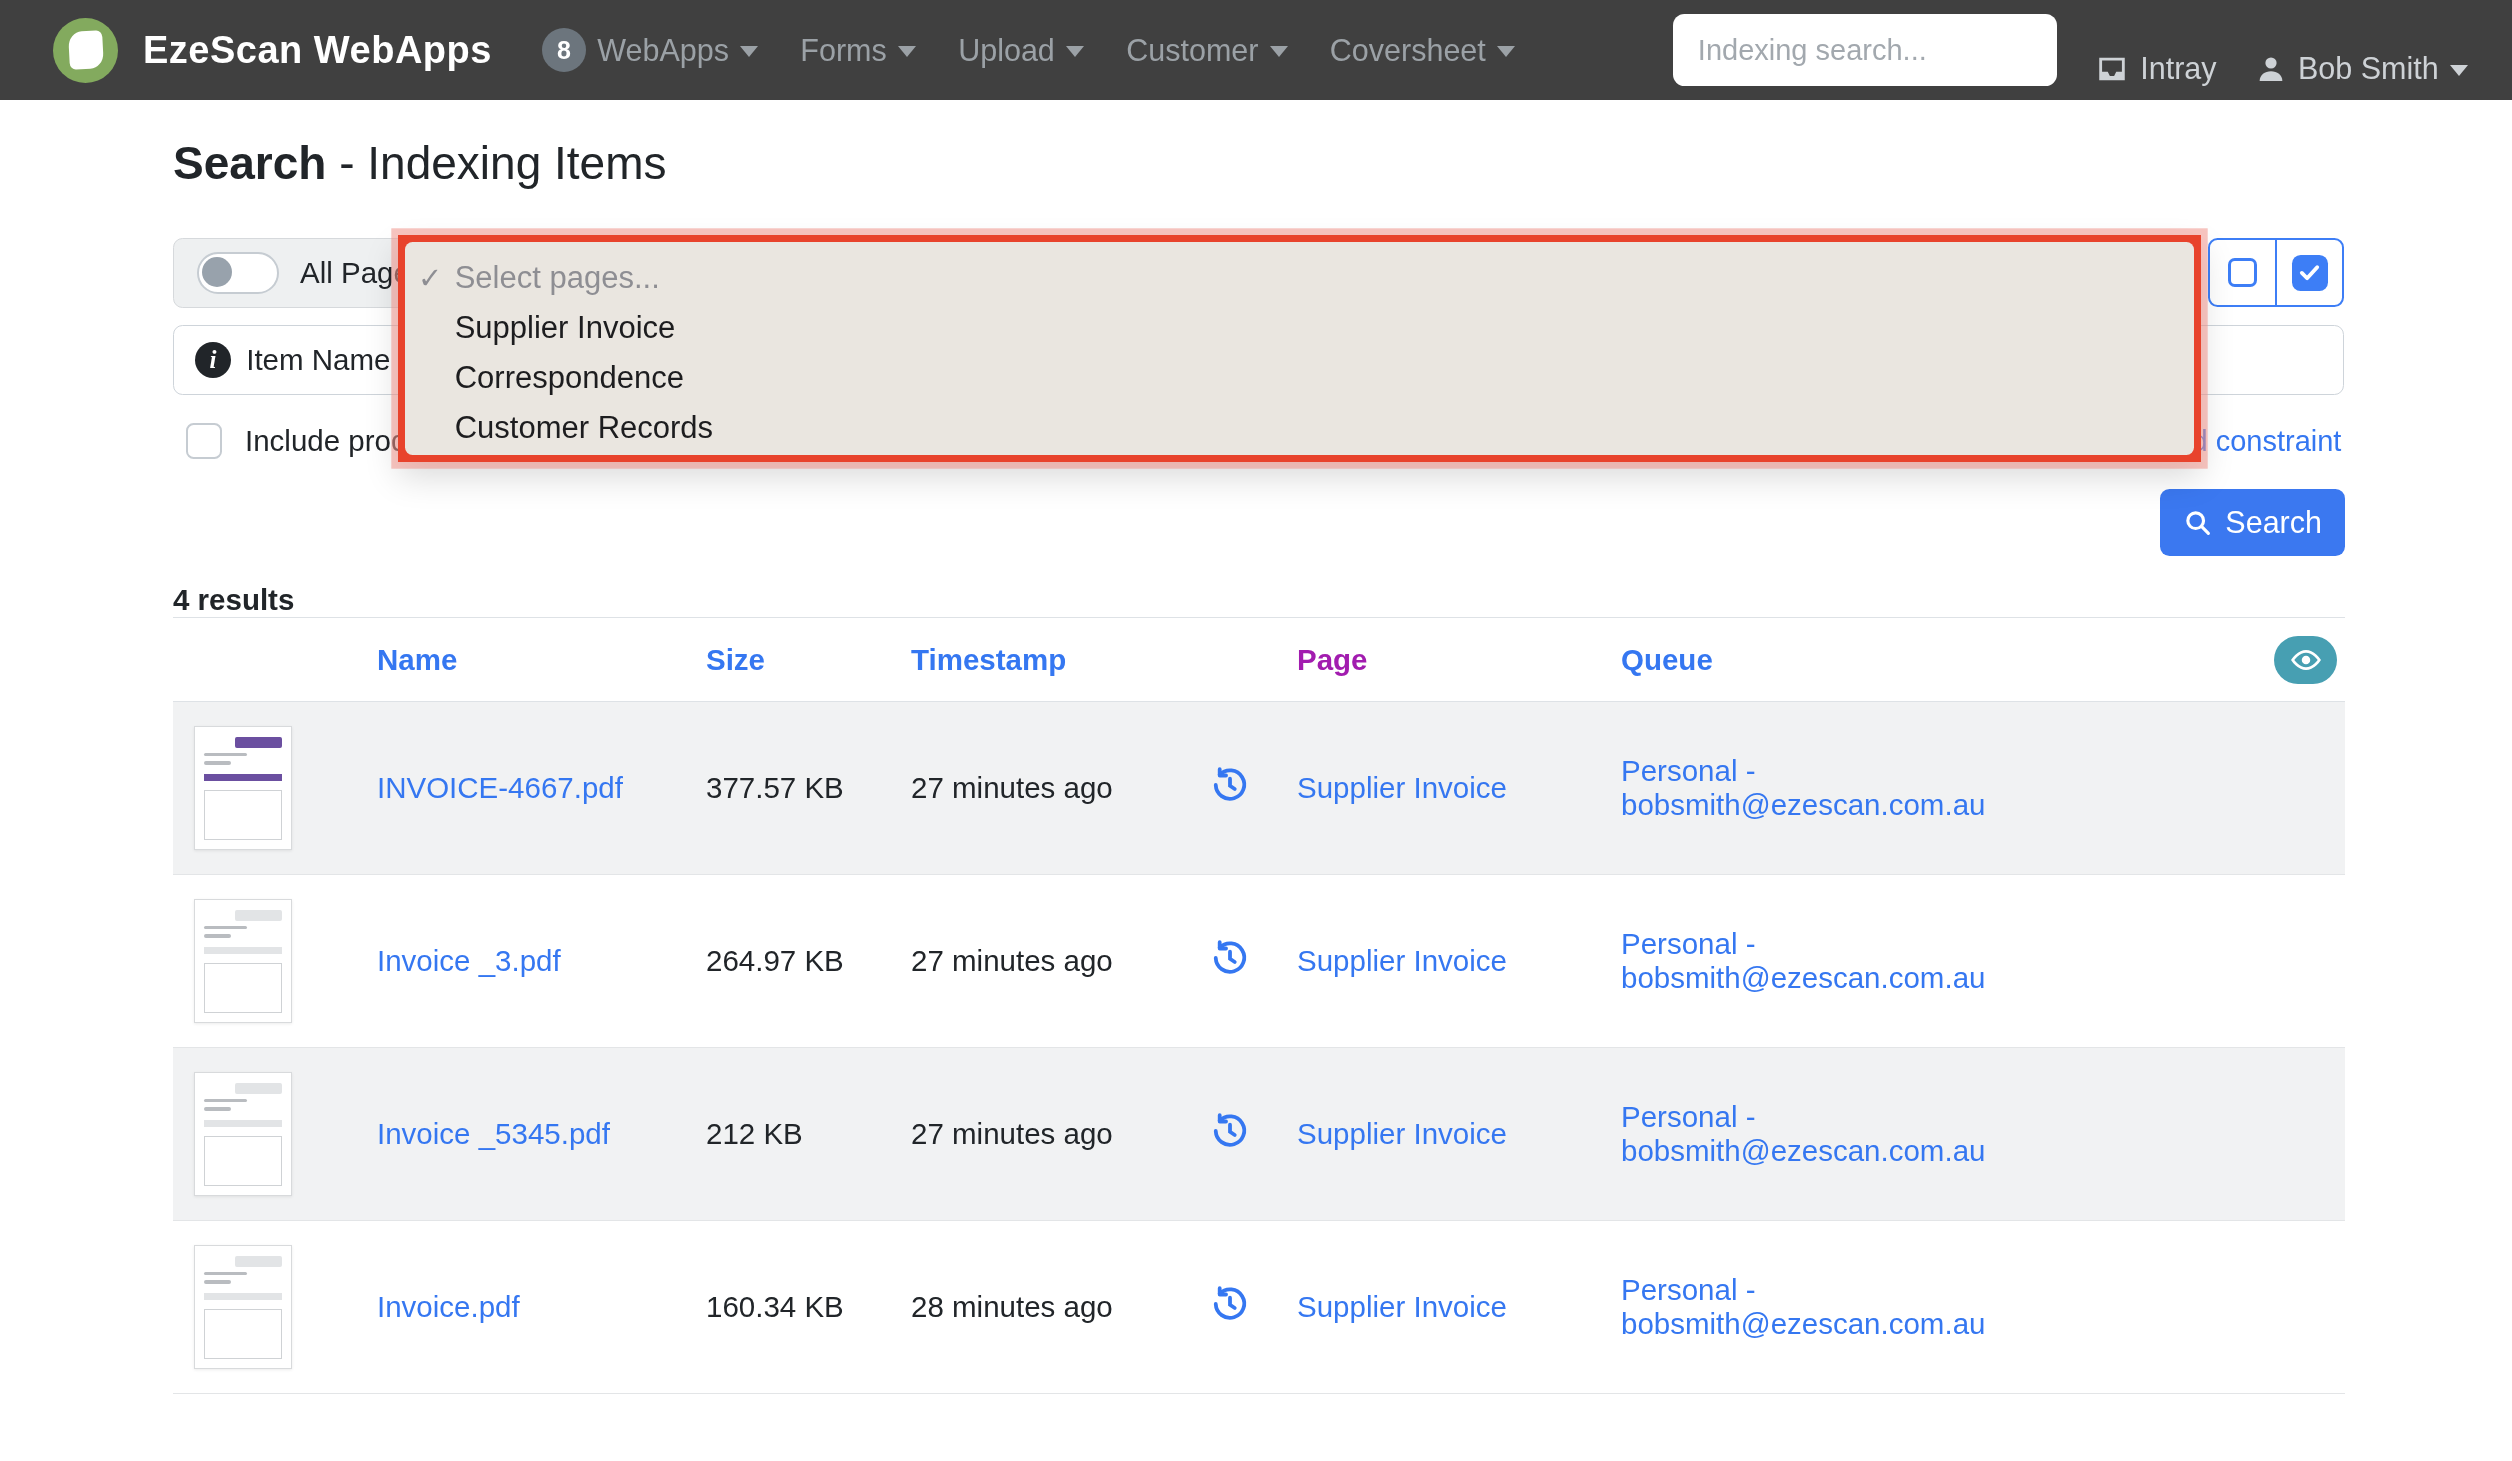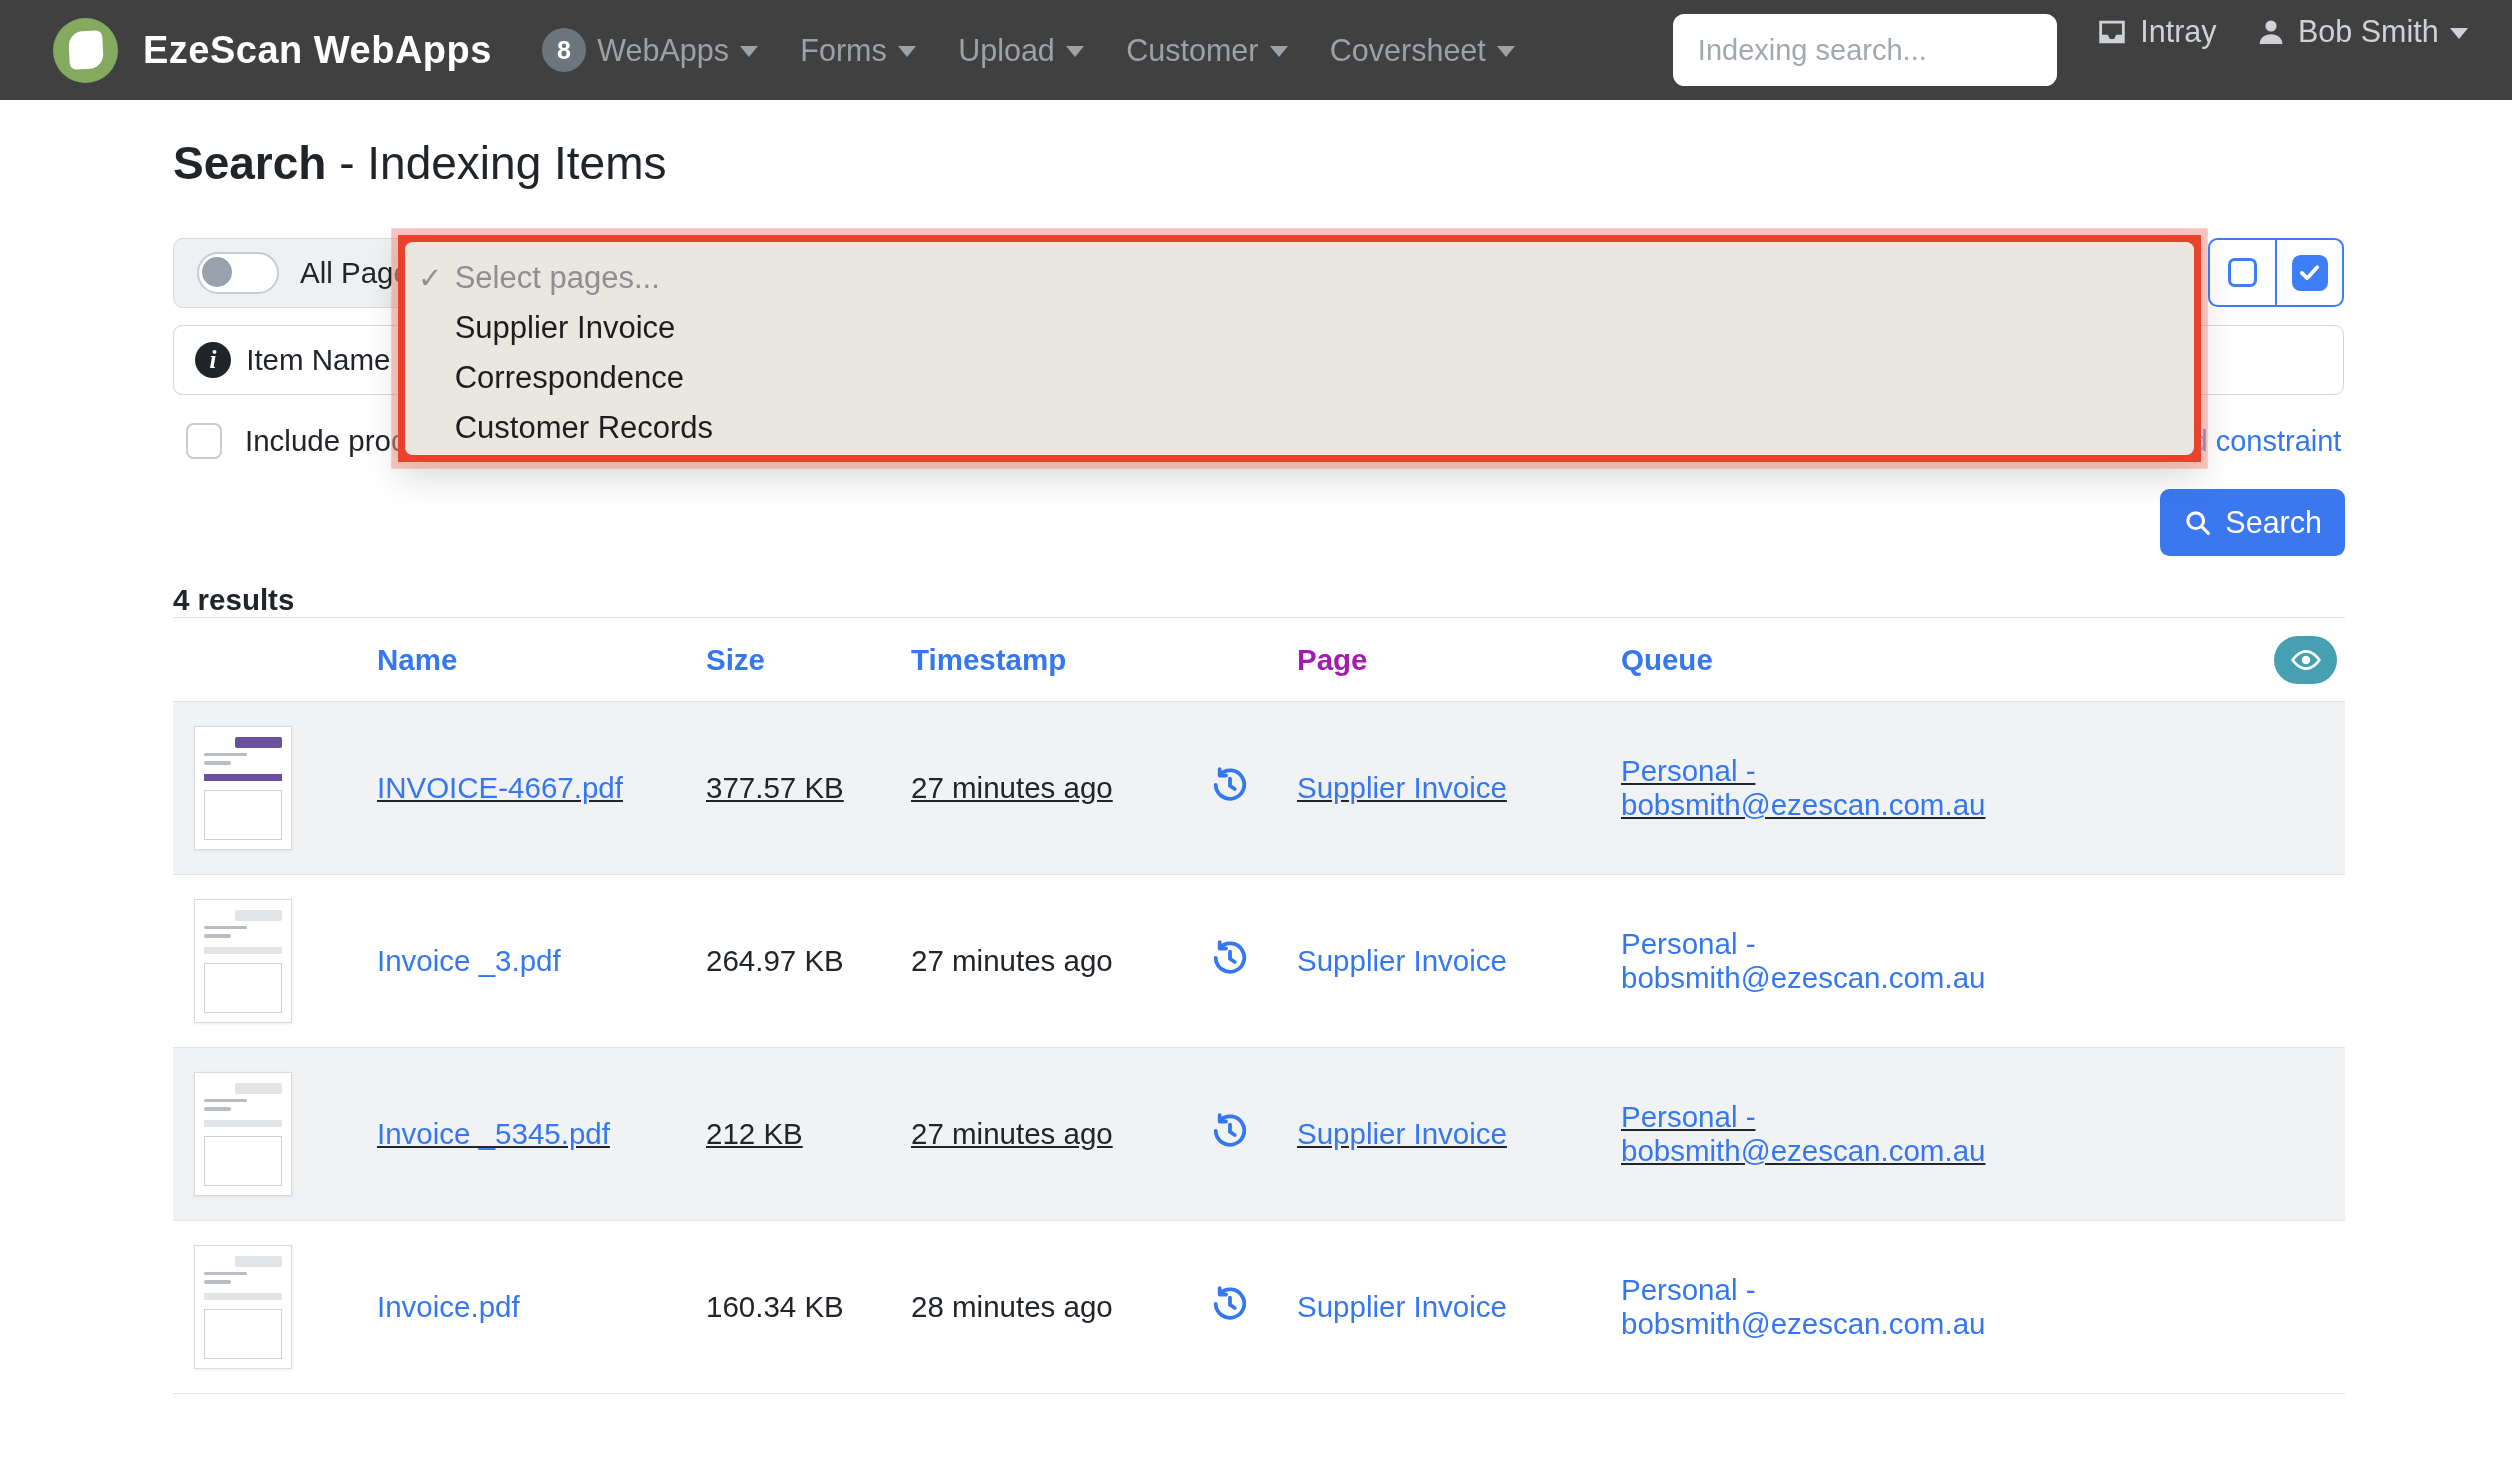--- a/index.html
+++ b/index.html
@@ -9,21 +9,21 @@
   
   .navbar { position:absolute; top:0; left:0; width:2512px; height:100px; background:#404040; display:flex; align-items:center; padding:0 44px 0 53px; }
   .logo { width:65px; height:65px; border-radius:50%; background:#83aa5e; display:flex; align-items:center; justify-content:center; flex:0 0 auto; }
   .logo-glyph { width:34px; height:38px; background:#fff; border-radius:40% 18% 40% 18%; transform:rotate(-3deg); }
   .brand { color:#fff; font-size:38px; font-weight:700; margin-left:25px; letter-spacing:0.5px; }
   .nav-links { display:flex; align-items:center; margin-left:50px; gap:42px; }
   .nav-link { display:flex; align-items:center; gap:11.4px; color:#9ba1a6; font-size:30.5px; cursor:pointer; }
   .badge-pill { background:#6c757d; color:#fff; font-size:25px; font-weight:700; min-width:44px; height:44px; border-radius:22px; display:flex; align-items:center; justify-content:center; padding:0 11.4px; }
   .caret { width:0; height:0; border-left:9.5px solid transparent; border-right:9.5px solid transparent; border-top:11.4px solid #9ba1a6; margin-top:3.8px; }
   .caret.light { border-top-color:#ced2d6; }
-  .nav-right { margin-left:auto; display:flex; align-items:flex-start; gap:38px; }
+  .nav-right { margin-left:auto; display:flex; align-items:flex-end; gap:38px; }
   .nav-search { width:384px; height:72px; border-radius:11.4px; border:none; background:#fff; font-size:29px; padding:0 25px; color:#212529; outline:none; font-family:"Liberation Sans",sans-serif; }
   .nav-search::placeholder { color:#a2a8ae; }
   .nav-util { display:flex; align-items:center; gap:11.4px; color:#ced2d6; font-size:30.5px; cursor:pointer; }
 
   
   .page-title { position:absolute; left:173px; top:136px; font-size:46px; }
   .page-title b { font-weight:700; }
   .page-title .sub { font-weight:300; }
 
   
@@ -59,21 +59,21 @@
 
   
   .results { position:absolute; left:173px; top:583px; width:2172px; }
   .results-count { font-size:29.5px; font-weight:700; }
   .rtable { border-top:1.9px solid #dee2e6; }
   .rgrid { display:grid; grid-template-columns:204px 329px 205px 300px 86px 324px 505px 1fr; align-items:center; }
   .rhead { height:84px; border-bottom:1.9px solid #dee2e6; font-size:29.5px; font-weight:700; }
   .rhead .col-link { color:#3577f1; cursor:pointer; }
   .rhead .col-plain { color:#a21caf; }
   .rrow { height:173px; border-bottom:1px solid #e3e5e7; font-size:29.5px; }
-  .rrow.striped { background:#f1f2f3;text-decoration:underline; }
+  .rrow.striped { background:#f1f2f3; }
   .cell-link { color:#3577f1; cursor:pointer; text-decoration:none; }
   .eye-col { display:flex; justify-content:flex-end; padding-right:7.6px; }
   .eye-badge { width:63px; height:48px; border-radius:24px; background:#479fb2; display:flex; align-items:center; justify-content:center; cursor:pointer; }
   .hist-icon { width:38px; height:38px; cursor:pointer; }
 
   
   .thumb-wrap { padding-left:21px; }
   .thumb { width:98px; height:124px; background:#fff; border:1px solid #d8dadc; box-shadow:0 1px 2.9px rgba(0,0,0,.08); padding:9.5px 8.6px; display:flex; flex-direction:column; gap:4.8px; }
   .t-line { height:3.8px; background:#b9bcc0; border-radius:1.9px; }
   .t-line.short { width:55%; }

